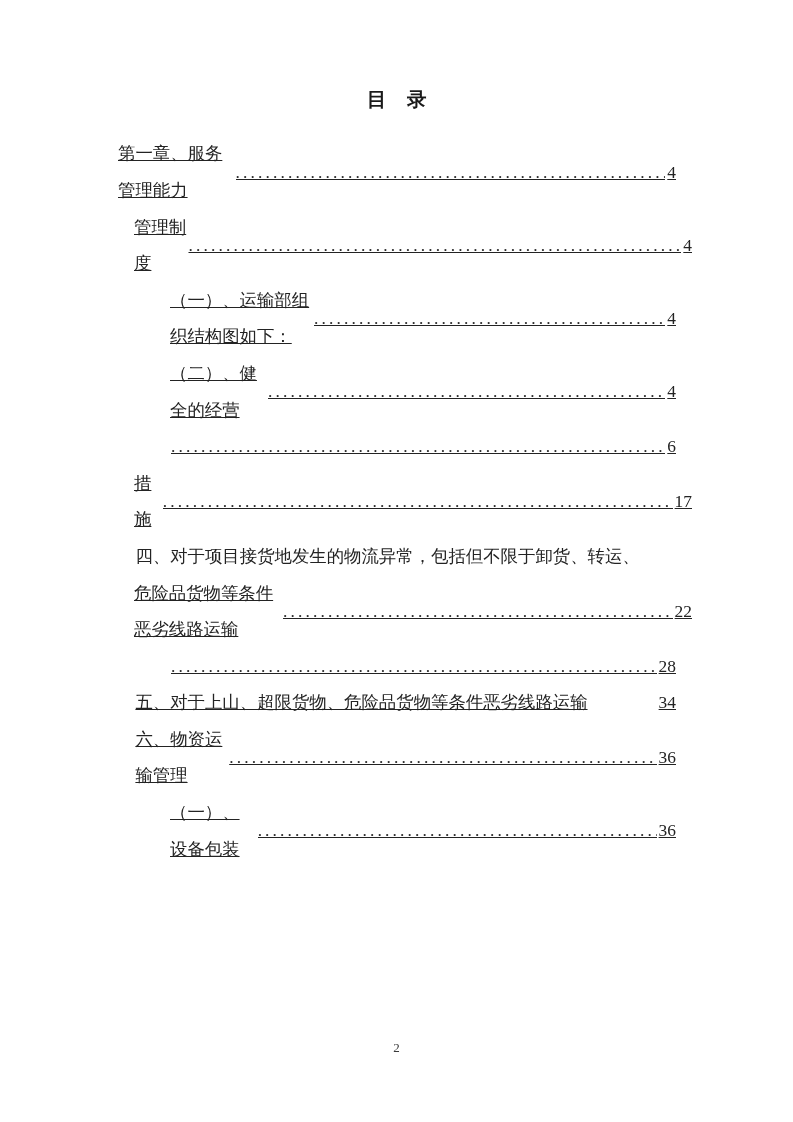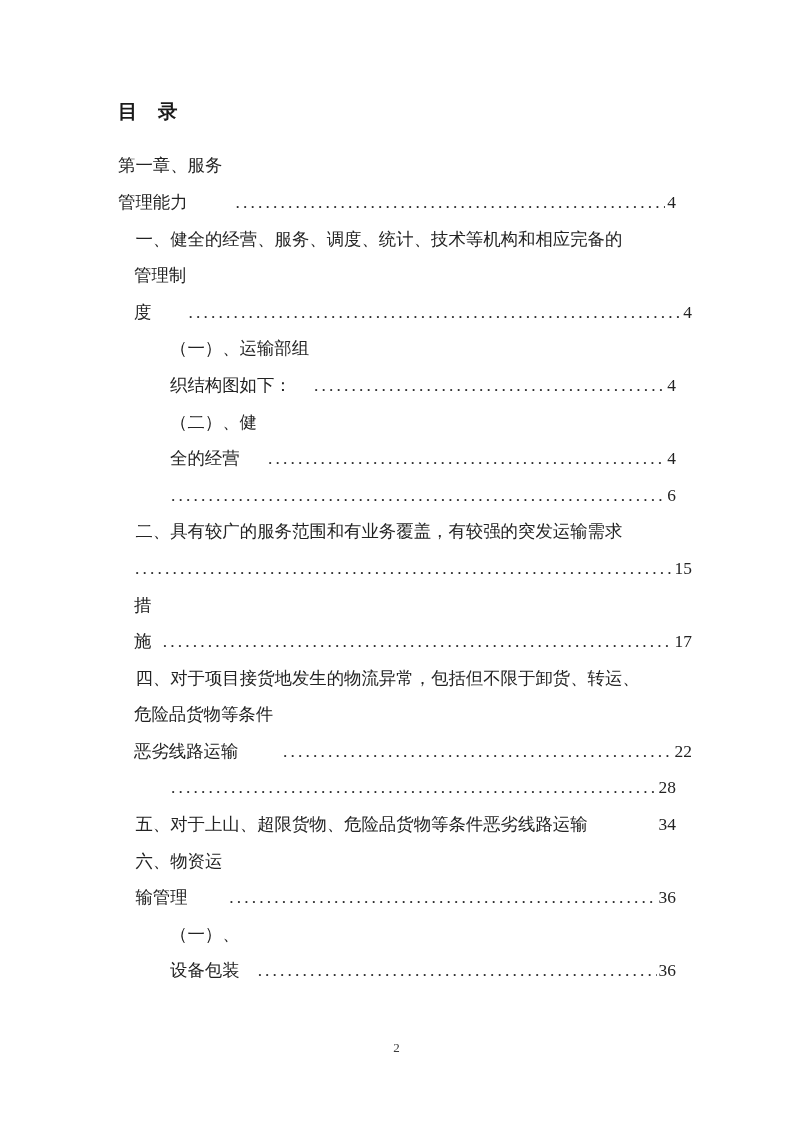--- a/index.html
+++ b/index.html
@@ -24,24 +24,25 @@
   }
   #content {
     position: absolute;
     left: 118px;
     top: 88px;
     width: 558px;
   }
 
   
   .toc-title {
+    text-align: center;
     font-size: 19.5px;
     letter-spacing: 0.5px;
     color: #1a1a1a;
-    margin: 12px 0 24px 0;
+    margin: 0 0 24px 0;
     line-height: 1.2;
     white-space: pre;
   }
 
   
   .toc-list {
     margin: 0;
     padding: 0;
     list-style: none;
   }
@@ -54,22 +55,23 @@
     display: block;
     position: relative;
   }
   
   .lvl-0 { padding-left: 0px; }
   .lvl-1 { padding-left: 17.4px; }
   .lvl-2 { padding-left: 52px; }
 
   .entry-inner {
     display: flex;
-    align-items: flex-end;
+    align-items: center;
     width: 100%;
+    text-decoration: underline;
   }
   .entry-text {
     white-space: pre-wrap;
     flex: 0 1 auto;
   }
   .entry-dots {
     flex: 1 1 auto;
     overflow: hidden;
     white-space: nowrap;
     margin: 0 1px;
@@ -129,21 +131,20 @@
 
     <ul class="toc-list" id="toc-list">
         <li class="toc-entry lvl-0">
           <span class="entry-inner">
             <span class="entry-text">第一章、服务管理能力</span>
             <span class="entry-dots"></span>
             <span class="entry-page">4</span>
           </span>
         </li>
         <li class="toc-entry lvl-1 wrap-entry">
-          <span class="wrap-first">一、健全的经营、服务、调度、统计、技术等机构和相应完备的</span>
           <span class="wrap-second">
             <span class="entry-inner">
               <span class="entry-text">管理制度</span>
               <span class="entry-dots"></span>
               <span class="entry-page">4</span>
             </span>
           </span>
         </li>
         <li class="toc-entry lvl-2">
           <span class="entry-inner">
@@ -156,30 +157,20 @@
           <span class="entry-inner">
             <span class="entry-text">（二）、健全的经营</span>
             <span class="entry-dots"></span>
             <span class="entry-page">4</span>
           </span>
         </li>
         <li class="toc-entry lvl-2">
           <span class="entry-inner">
             <span class="entry-dots"></span>
             <span class="entry-page">6</span>
-          </span>
-        </li>
-        <li class="toc-entry lvl-1 wrap-entry">
-          <span class="wrap-first">二、具有较广的服务范围和有业务覆盖，有较强的突发运输需求</span>
-          <span class="wrap-second">
-            <span class="entry-inner">
-              <span class="entry-text"></span>
-              <span class="entry-dots"></span>
-              <span class="entry-page">15</span>
-            </span>
           </span>
         </li>
         <li class="toc-entry lvl-1 wrap-entry">
           <span class="wrap-second">
             <span class="entry-inner">
               <span class="entry-text">措施</span>
               <span class="entry-dots"></span>
               <span class="entry-page">17</span>
             </span>
           </span>

